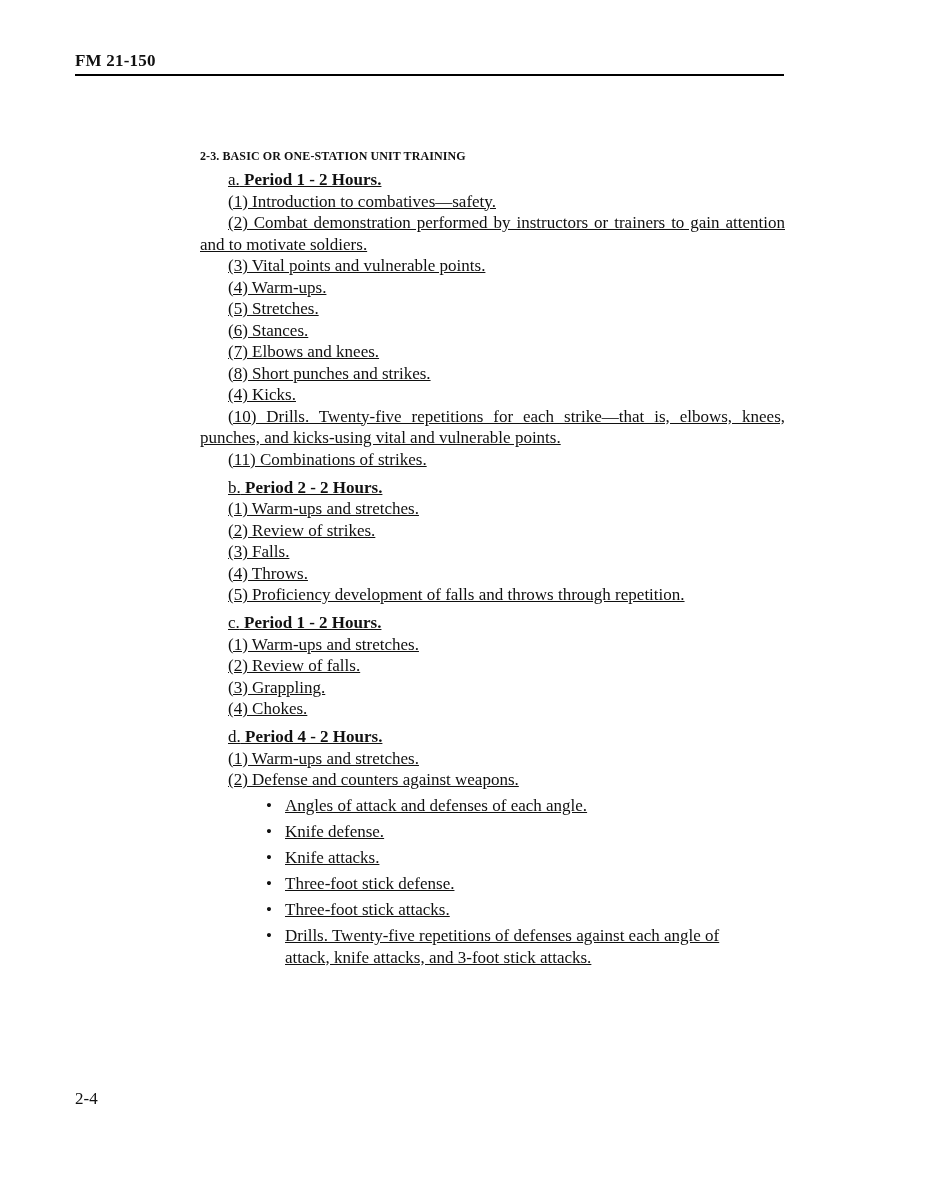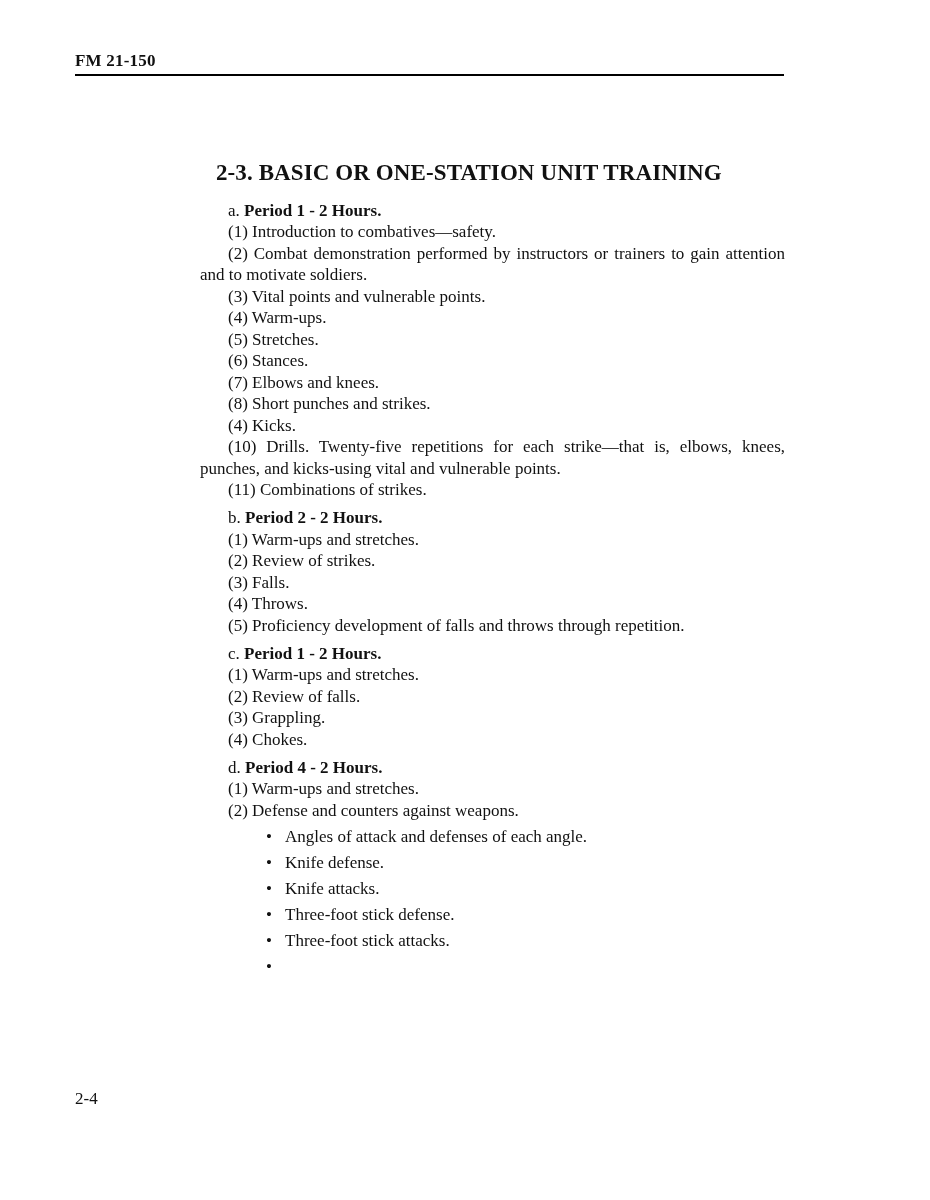--- a/index.html
+++ b/index.html
@@ -36,31 +36,31 @@
     background: #000000;
   }
   
   .main-col {
     position: absolute;
     left: 200px;
     top: 146px;
     width: 585px;
   }
   h1.sec-heading {
-    margin: 16px;
-    font-size: 23px;
+    margin: 0;
+    font-size: 12px;
     line-height: 21.5px;
     font-weight: bold;
     letter-spacing: 0.1px;
   }
   p.intro {
     margin: 0;
     text-align: justify;
   }
-  .group { margin-top: 6.5px; }
+  .group { margin-top: 6.5px; text-decoration: underline; }
   .group.first { margin-top: 1.5px; }
   p.ph {
     margin: 0;
     text-indent: 28px;
   }
   p.ph b { font-weight: bold; }
   p.item {
     margin: 0;
     text-indent: 28px;
     text-align: justify;
@@ -138,21 +138,21 @@
       <p class="ph"><span>d.</span> <b>Period 4 - 2 Hours.</b></p>
       <p class="item">(1) Warm-ups and stretches.</p>
       <p class="item">(2) Defense and counters against weapons.</p>
 
       <div class="bullets">
         <div class="bullet"><span class="dot">•</span><span class="bt">Angles of attack and defenses of each angle.</span></div>
         <div class="bullet"><span class="dot">•</span><span class="bt">Knife defense.</span></div>
         <div class="bullet"><span class="dot">•</span><span class="bt">Knife attacks.</span></div>
         <div class="bullet"><span class="dot">•</span><span class="bt">Three-foot stick defense.</span></div>
         <div class="bullet"><span class="dot">•</span><span class="bt">Three-foot stick attacks.</span></div>
-        <div class="bullet"><span class="dot">•</span></div>
+        <div class="bullet"><span class="dot">•</span><span class="bt">Drills. Twenty-five repetitions of defenses against each angle of attack, knife attacks, and 3-foot stick attacks.</span></div>
       </div>
     </div>
 
   </div>
 
   <div class="page-footer">2-4</div>
 
 </div>
 
 </body></html>

